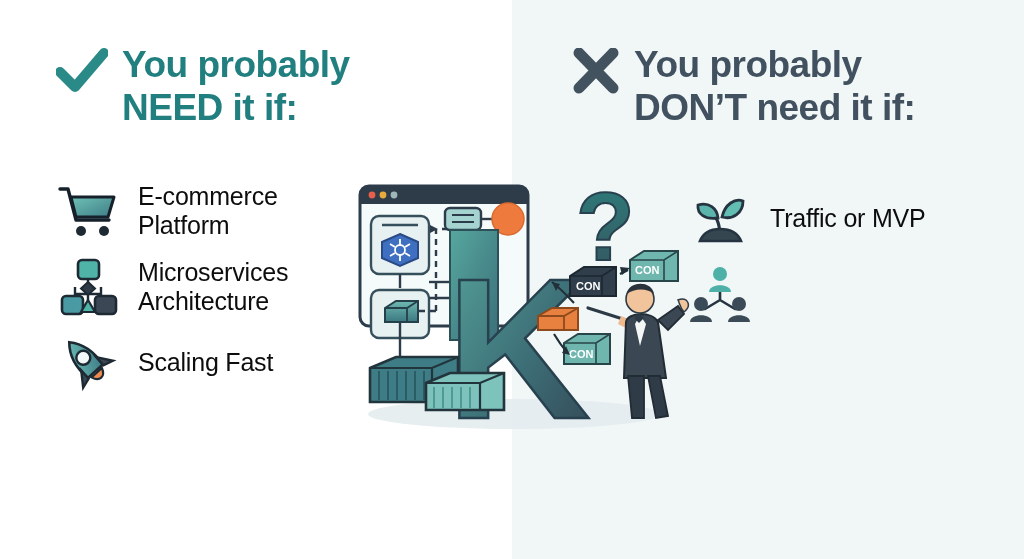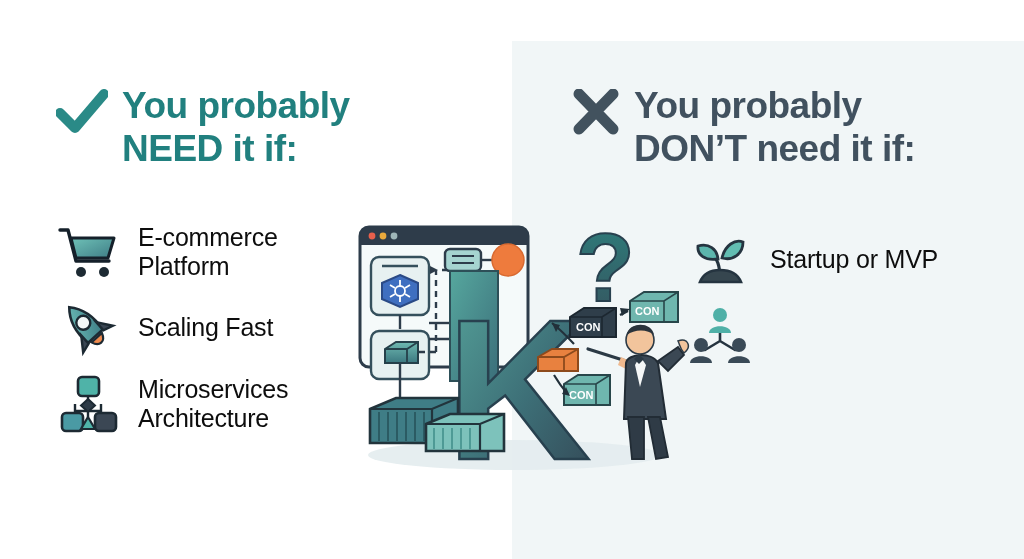--- a/index.html
+++ b/index.html
@@ -3,21 +3,21 @@
 <meta charset="utf-8">
 <style>
   * { margin:0; padding:0; box-sizing:border-box; }
   html,body { width:1024px; height:559px; }
   body {
     font-family:"Liberation Sans", sans-serif;
     background:#ffffff;
     overflow:hidden;
     position:relative;
   }
-  #canvas { position:absolute; inset:0; width:1024px; height:463px;margin-top:41px; }
+  #canvas { position:absolute; inset:0; width:1024px; height:463px; }
 
   
   .bg-left  { position:absolute; left:0;   top:0; width:512px; height:559px; background:#ffffff; }
   .bg-right { position:absolute; left:512px; top:0; width:512px; height:559px; background:#f1f6f7; }
 
   
   .head { position:absolute; display:flex; align-items:flex-start; gap:14px; }
   .head-left  { left:56px;  top:44px; }
   .head-right { left:572px; top:44px; }
   .head-icon { flex:0 0 auto; margin-top:4px; }
@@ -87,20 +87,35 @@
           </linearGradient>
             </defs>
           <path d="M3 5 L11 5 L19 36 L52 36" fill="none" stroke="#15202a" stroke-width="3.4" stroke-linecap="round" stroke-linejoin="round"></path>
           <path d="M14 13 L57 13 L51 33 L19 33 Z" fill="url(#gCart)" stroke="#15202a" stroke-width="3" stroke-linejoin="round"></path>
           <circle cx="24" cy="47" r="5" fill="#1d2a33"></circle>
           <circle cx="47" cy="47" r="5" fill="#1d2a33"></circle>
         </svg>
       </span>
       <div class="feat-label">E-commerce
 Platform</div>
+    </div>
+
+    <div class="feat feat-left">
+      <span class="feat-icon">
+        <svg width="62" height="58" viewBox="0 0 62 58">
+          <path d="M18 29 L18 36 L44 36 L44 29 M31 22 L31 29 M31 36 L31 42" fill="none" stroke="#1d2a33" stroke-width="2.4"></path>
+          <rect x="21" y="2" width="21" height="19" rx="4" fill="#4fb3a8" stroke="#1d2a33" stroke-width="2.6"></rect>
+          <rect x="5" y="38" width="21" height="18" rx="4" fill="#4a9aa4" stroke="#1d2a33" stroke-width="2.6"></rect>
+          <rect x="38" y="38" width="21" height="18" rx="4" fill="#3b4754" stroke="#1d2a33" stroke-width="2.6"></rect>
+          <path d="M31 24 L38 30.5 L31 37 L24 30.5 Z" fill="#2e3b47" stroke="#1d2a33" stroke-width="2"></path>
+          <path d="M31 42 L38 54 L24 54 Z" fill="#4fb3a8" stroke="#1d2a33" stroke-width="2.2"></path>
+        </svg>
+      </span>
+      <div class="feat-label">Microservices
+Architecture</div>
     </div>
 
     <div class="feat feat-left">
       <span class="feat-icon">
         <svg width="62" height="58" viewBox="0 0 62 58">
           <defs>
               <linearGradient id="gRkt" x1="0" y1="0" x2="1" y2="1">
             <stop offset="0" stop-color="#6fc2bb"></stop>
                 <stop offset="1" stop-color="#3e7c85"></stop>
           </linearGradient>
@@ -109,49 +124,34 @@
             <path d="M31 1 C41 12 43 26 41 40 L21 40 C19 26 21 12 31 1 Z" fill="url(#gRkt)" stroke="#1d2a33" stroke-width="2.6"></path>
             <path d="M21 30 L11 44 L21 41 Z" fill="#3b4754" stroke="#1d2a33" stroke-width="2.4"></path>
             <path d="M41 30 L51 44 L41 41 Z" fill="#3b4754" stroke="#1d2a33" stroke-width="2.4"></path>
             <circle cx="31" cy="22" r="7" fill="#f3f8f8" stroke="#1d2a33" stroke-width="2.4"></circle>
             <path d="M24 42 C27 51 35 51 38 42 Z" fill="#ef8a4e" stroke="#1d2a33" stroke-width="2.2"></path>
           </g>
         </svg>
       </span>
       <div class="feat-label">Scaling Fast</div>
     </div>
-
-    <div class="feat feat-left">
-      <span class="feat-icon">
-        <svg width="62" height="58" viewBox="0 0 62 58">
-          <path d="M18 29 L18 36 L44 36 L44 29 M31 22 L31 29 M31 36 L31 42" fill="none" stroke="#1d2a33" stroke-width="2.4"></path>
-          <rect x="21" y="2" width="21" height="19" rx="4" fill="#4fb3a8" stroke="#1d2a33" stroke-width="2.6"></rect>
-          <rect x="5" y="38" width="21" height="18" rx="4" fill="#4a9aa4" stroke="#1d2a33" stroke-width="2.6"></rect>
-          <rect x="38" y="38" width="21" height="18" rx="4" fill="#3b4754" stroke="#1d2a33" stroke-width="2.6"></rect>
-          <path d="M31 24 L38 30.5 L31 37 L24 30.5 Z" fill="#2e3b47" stroke="#1d2a33" stroke-width="2"></path>
-          <path d="M31 42 L38 54 L24 54 Z" fill="#4fb3a8" stroke="#1d2a33" stroke-width="2.2"></path>
-        </svg>
-      </span>
-      <div class="feat-label">Microservices
-Architecture</div>
-    </div>
   </div>
 
   <div class="list list-right">
 
     <div class="feat feat-right">
       <span class="feat-icon">
         <svg width="62" height="56" viewBox="0 0 62 56">
           <path d="M31 48 C31 34 29 26 20 20" fill="none" stroke="#253440" stroke-width="3.2" stroke-linecap="round"></path>
           <path d="M29 27 C16 29 8 23 9 14 C20 11 28 17 29 27 Z" fill="#5cb5ac" stroke="#253440" stroke-width="2.8"></path>
           <path d="M33 26 C36 13 46 7 54 10 C54 22 44 29 33 26 Z" fill="#62bdb2" stroke="#253440" stroke-width="2.8"></path>
           <path d="M11 50 C15 40 24 38 31 38 C39 38 48 40 52 50 Z" fill="#36464f" stroke="#253440" stroke-width="2.6"></path>
         </svg>
       </span>
-      <div class="feat-label">Startup or MVP</div>
+      <div class="feat-label">Traffic or MVP</div>
     </div>
 
 
     <div class="feat feat-right">
       <span class="feat-icon">
         <svg width="62" height="58" viewBox="0 0 62 58">
           <path d="M31 24 L31 34 M31 34 L16 43 M31 34 L46 43" fill="none" stroke="#253440" stroke-width="2.6" stroke-linecap="round"></path>
           <circle cx="31" cy="8" r="7" fill="#4fb0a7"></circle>
           <path d="M20 26 C20 17 42 17 42 26 Z" fill="#4fb0a7"></path>
           <circle cx="12" cy="38" r="7" fill="#3a4a57"></circle>

